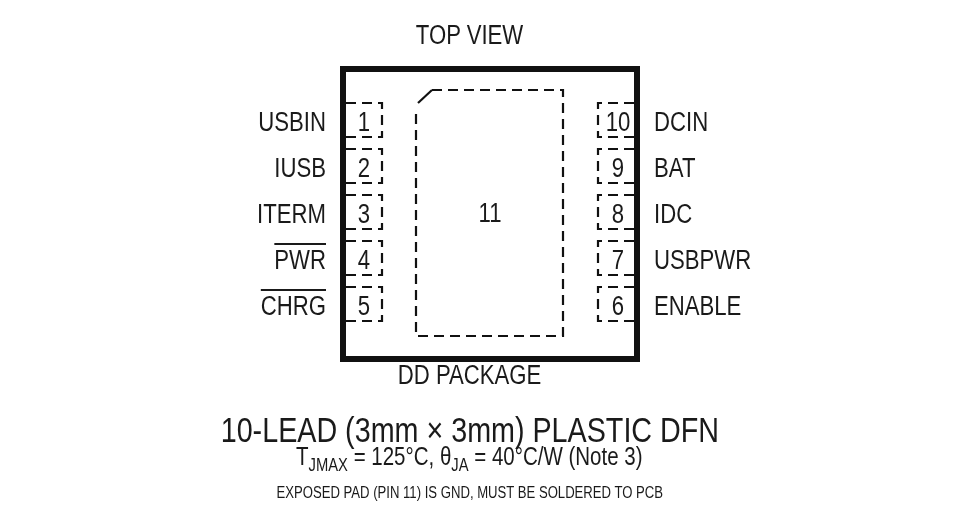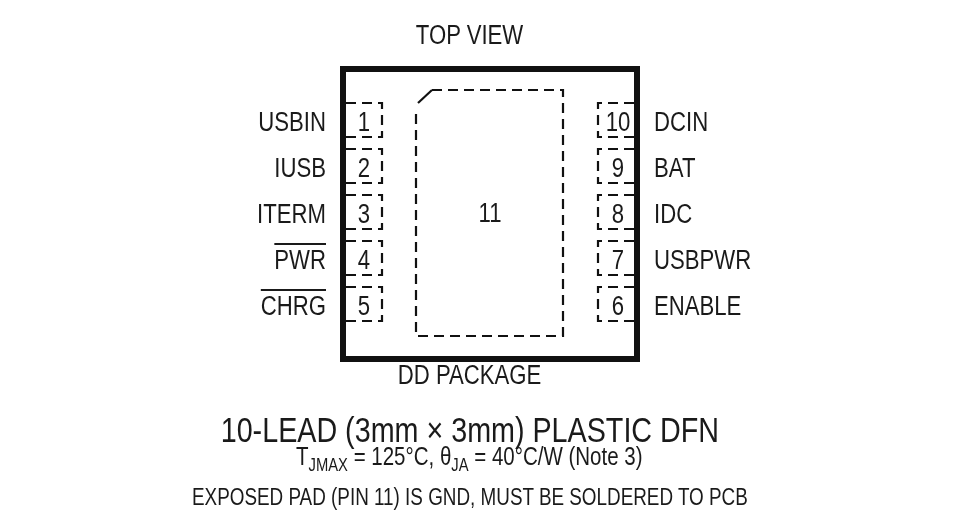--- a/index.html
+++ b/index.html
@@ -17,21 +17,21 @@
               transform-origin:right center; }
   .pinlbl-r { position:absolute; font-size:27px; text-align:left;
               transform-origin:left center; }
   .pinnum { position:absolute; font-size:27px; text-align:center; width:40px; }
   .ovl { text-decoration:overline; text-decoration-thickness:2px; }
   .sub { font-size:18px; vertical-align:-6px; }
   #pad-num { position:absolute; left:440px; top:198px; width:100px; text-align:center; font-size:27px; }
   #pkgname { top:360px; font-size:27px; }
   #pkgdesc { top:410px; font-size:35px; }
   #thermal { top:442px; font-size:25px; }
-  #note { top:484px; font-size:23px; }
+  #note { top:484px; font-size:16px; }
 </style>
 </head>
 <body>
 
 <div class="txt center" id="title"><span>TOP VIEW</span></div>
 
 <div id="pkg"></div>
 
 <svg class="overlay" width="980" height="525">
   <g stroke="#111" stroke-width="2.2" fill="none" stroke-dasharray="10,6">

